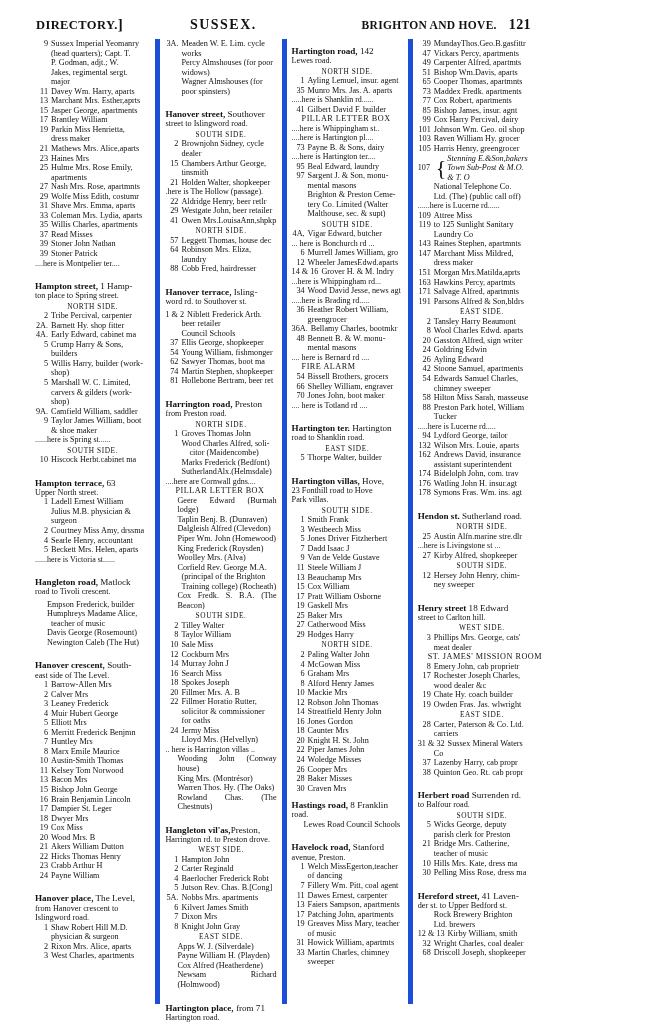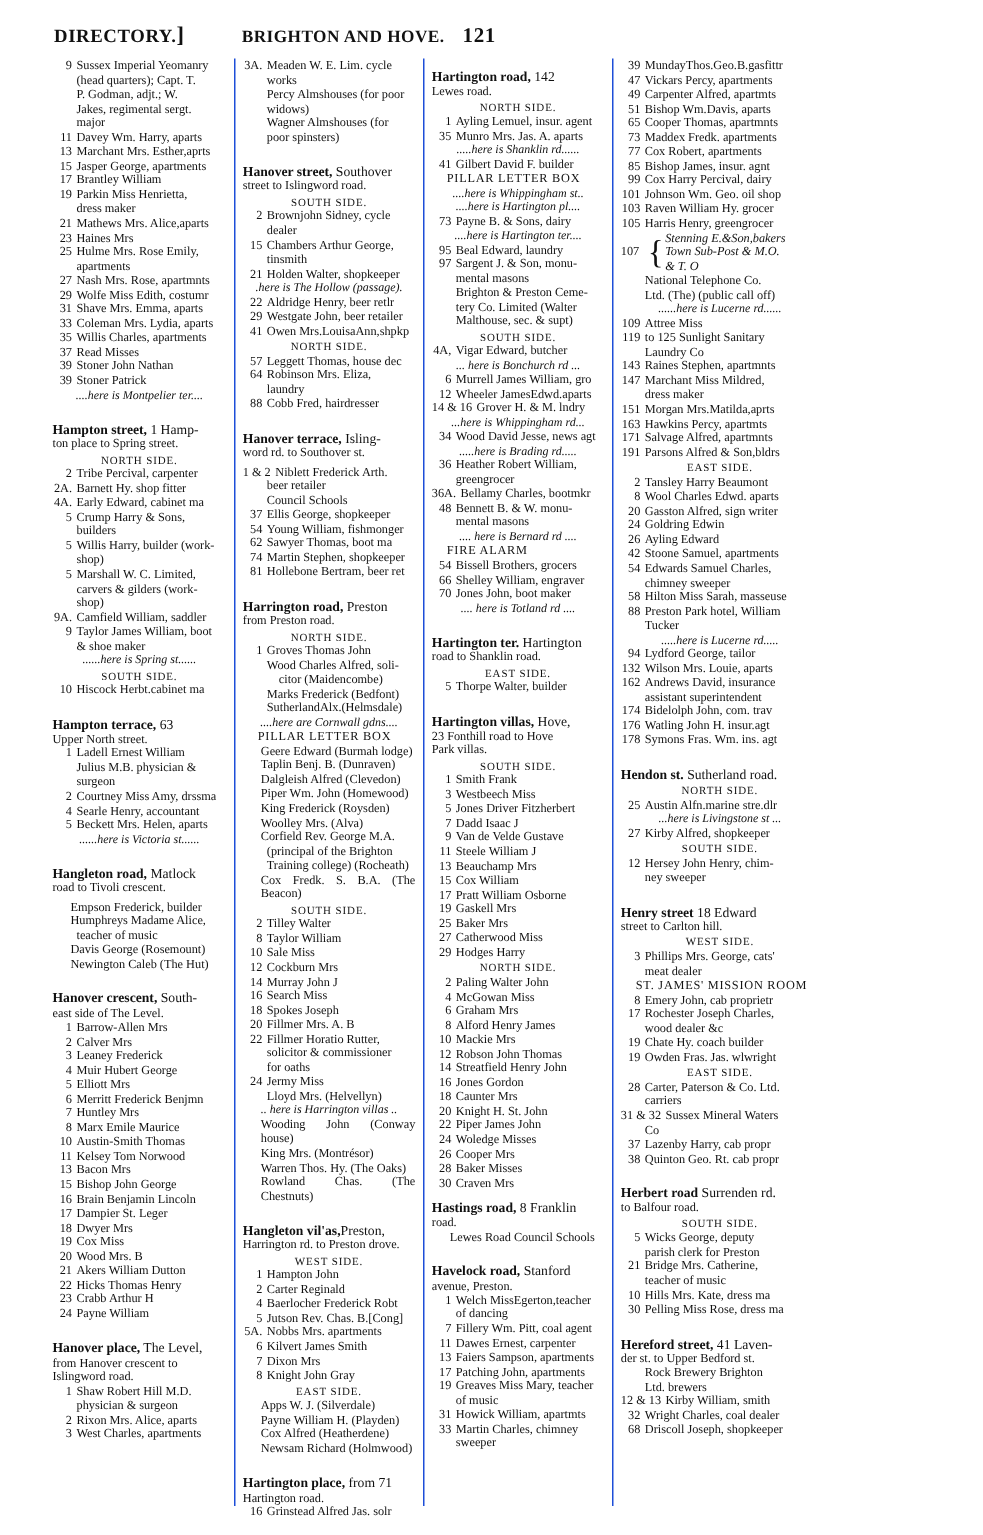--- a/index.html
+++ b/index.html
@@ -30,21 +30,21 @@
     margin:6px 4px 0 30px;
     height:965px;
   }
   .col{
     width:145px;
     padding:0 5px;
     box-sizing:border-box;
     font-size:8.2px;
     line-height:9.55px;
   }
-  .col + .col{border-left:1px solid #1d4ed8;}
+  .col + .col{border-left:5px solid #1d4ed8;}
   .col.c4{width:165px;}
 
   
   .ent{
     display:flex;
     text-align:justify;
   }
   .ent .num{
     flex:0 0 auto;
     min-width:13px;
@@ -70,43 +70,43 @@
     line-height:9.4px;
   }
   .side{
     text-align:center;
     font-variant:small-caps;
     font-size:7.3px;
     letter-spacing:.6px;
     margin:1px 0 0 0;
   }
   .here{
-    font-style:italic;
     font-size:8px;
-    text-align:center;
+    text-align:left;
     line-height:9.4px;
   }
   .scline{font-variant:small-caps;letter-spacing:.5px;padding-left:10px;}
   .plain{padding-left:12px;text-align:justify;}
   .gap{height:6px;}
   .smallgap{height:3px;}
   .brace-row{display:flex;align-items:center;}
   .brace-row .num{flex:0 0 auto;min-width:16px;text-align:left;padding-right:2px;}
   .brace-row .brace{
     font-size:22px;line-height:9px;padding:0 1px 0 0;font-family:"Liberation Serif",serif;
   }
   .brace-row .lines{flex:1;font-style:italic;}
 </style>
 </head>
 <body>
 
 <div class="page">
 
   <div class="runhead">
     <div class="left"><span>DIRECTORY.</span><span class="bracket">]</span></div>
+    <div class="center">SUSSEX.</div>
     <div class="right">BRIGHTON AND HOVE.</div>
     <div class="pageno">121</div>
   </div>
 
   <div class="cols">
     <div class="col c1" id="col1">
         <div class="ent">
           <span class="num">9</span>
           <span class="txt">Sussex Imperial Yeomanry</span>
         </div>

